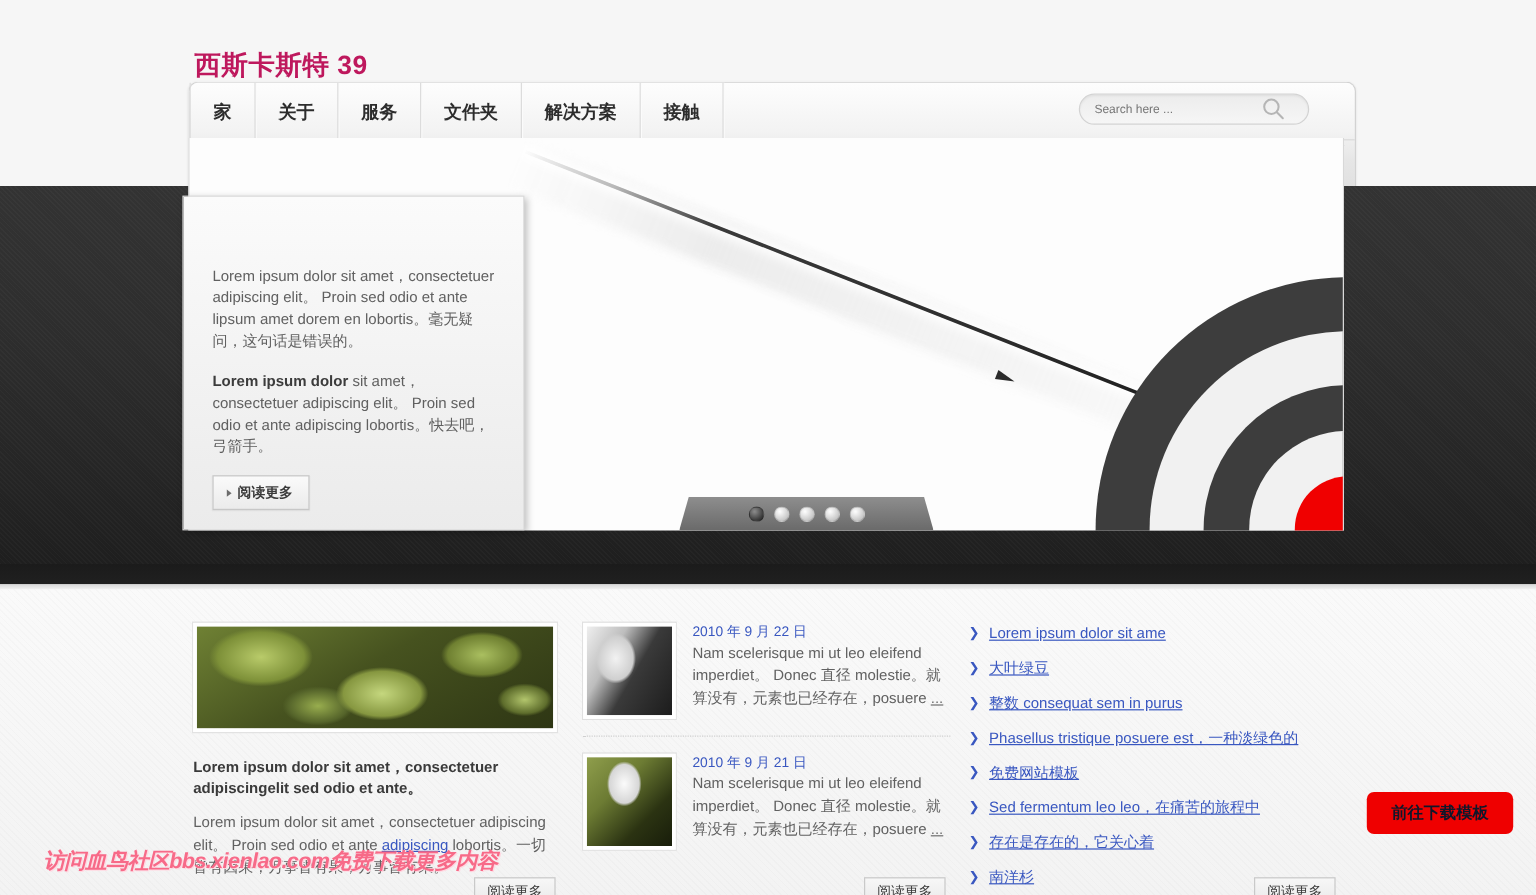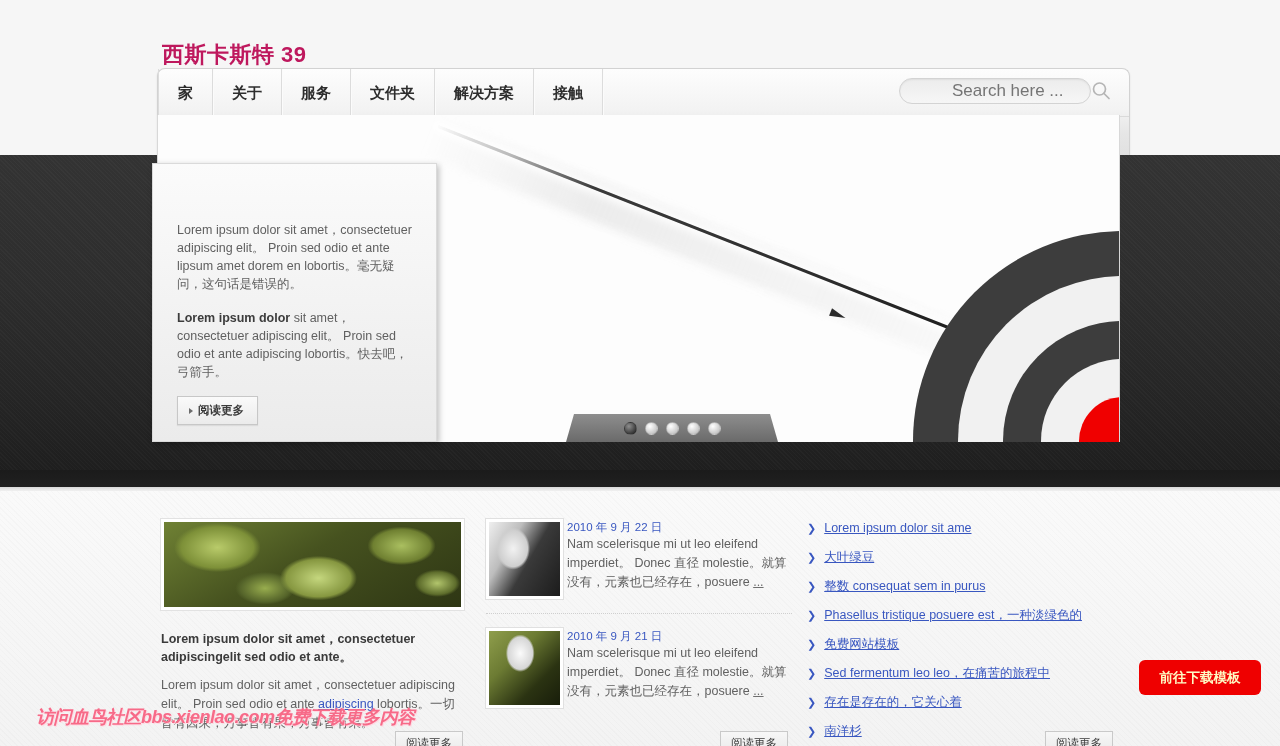--- a/index.html
+++ b/index.html
@@ -60,22 +60,22 @@
   .search-box {
     position: absolute; left: 899px; top: 78px;
     width: 192px; height: 26px;
     background: linear-gradient(#ececec, #f6f6f6);
     border: 1px solid #d3d3d3; border-radius: 13px;
     display: flex; align-items: center;
     box-shadow: inset 0 1px 2px rgba(0,0,0,.06);
   }
   .search-input {
     border: none; background: transparent; outline: none;
-    font-family: inherit; font-size: 17px; color: #9d9d9d;
-    padding: 0 10px 0 12px; width: 150px; height: 24px; margin-left: 40px;
+    font-family: inherit; font-size: 10px; color: #9d9d9d;
+    padding: 0 10px 0 12px; width: 150px; height: 24px;
   }
   .search-icon { width: 22px; height: 22px; position: relative; }
   .search-icon svg { display: block; }
 
   
   .social-bar {
     position: absolute; left: 957px; top: 119px;
     width: 163px; height: 32px;
     background: #5a5a5a;
     border-radius: 2px 2px 0 0;
@@ -236,21 +236,21 @@
   .col-left h3 {
     font-size: 12.5px; color: #3a3a3a; font-weight: bold;
     line-height: 18px; margin-top: 20px;
   }
   .col-left p.body {
     font-size: 12.5px; color: #616161; line-height: 19px; margin-top: 10px;
   }
   .col-left a, .col-left .inline-link { color: #3957c0; text-decoration: underline; }
 
   .col-mid { position: absolute; left: 486px; top: 519px; width: 306px; }
-  .news-item { display: flex; gap: 4px; padding-bottom: 14px; }
+  .news-item { display: flex; gap: 14px; padding-bottom: 14px; }
   .news-item + .news-item {
     padding-top: 14px; border-top: 1px dotted #cfcfcf;
   }
   .news-thumb {
     width: 77px; height: 80px; flex: 0 0 77px;
     border: 3px solid #ffffff; box-shadow: 0 0 0 1px #e0e0e0;
   }
   .thumb-a {
     background:
       radial-gradient(ellipse 24px 30px at 34% 36%, #f2f2f2 0%, #cfcfcf 60%, transparent 70%),
@@ -289,21 +289,21 @@
   }
   .btm-btn-1 { left: 395px; top: 731px; }
   .btm-btn-2 { left: 720px; top: 731px; }
   .btm-btn-3 { left: 1045px; top: 731px; }
 
   
   .cta {
     position: absolute; left: 1139px; top: 660px;
     width: 122px; height: 35px; border-radius: 6px;
     background: #ef0000;
-    color: #fef9c3; font-size: 13.5px; font-weight: bold;
+    color: #0f172a; font-size: 13.5px; font-weight: bold;
     display: flex; align-items: center; justify-content: center;
     cursor: pointer; user-select: none;
   }
 
   
   .watermark {
     position: absolute; left: 36px; top: 705px;
     font-size: 18px; font-weight: bold; font-style: italic;
     color: #f76a88;
     letter-spacing: -.5px;

